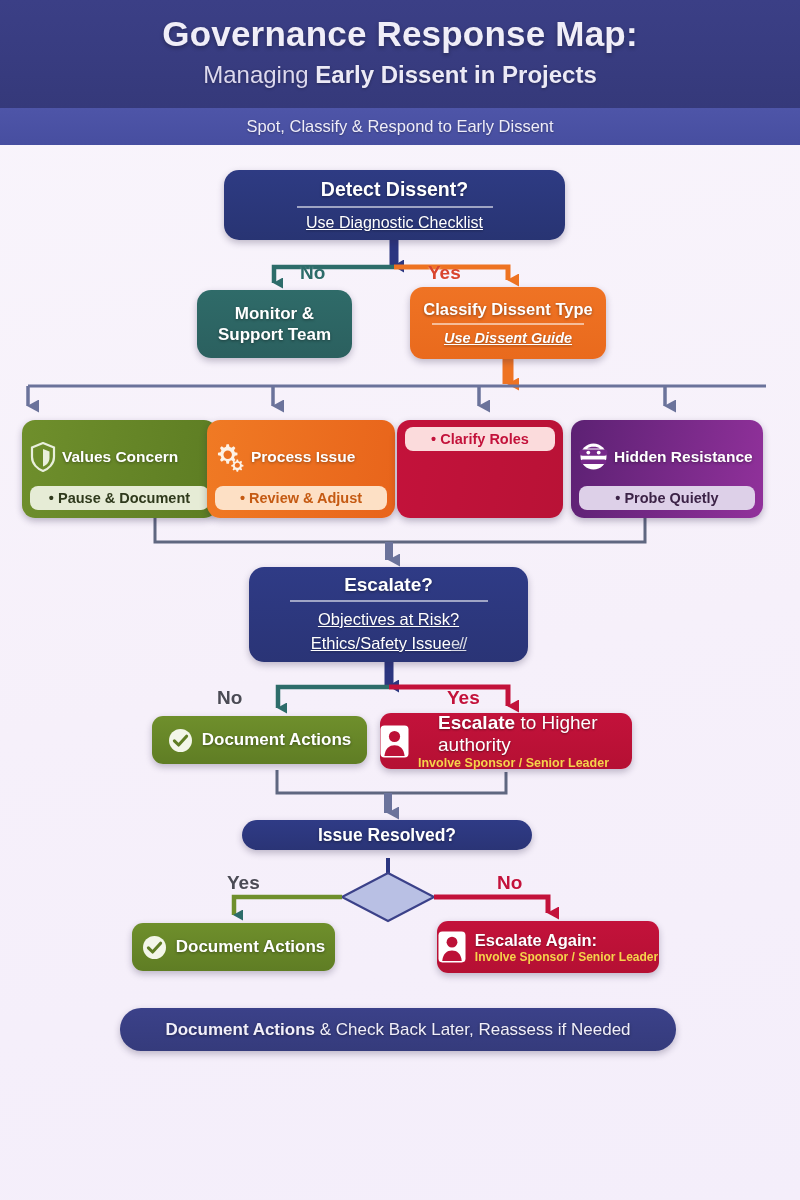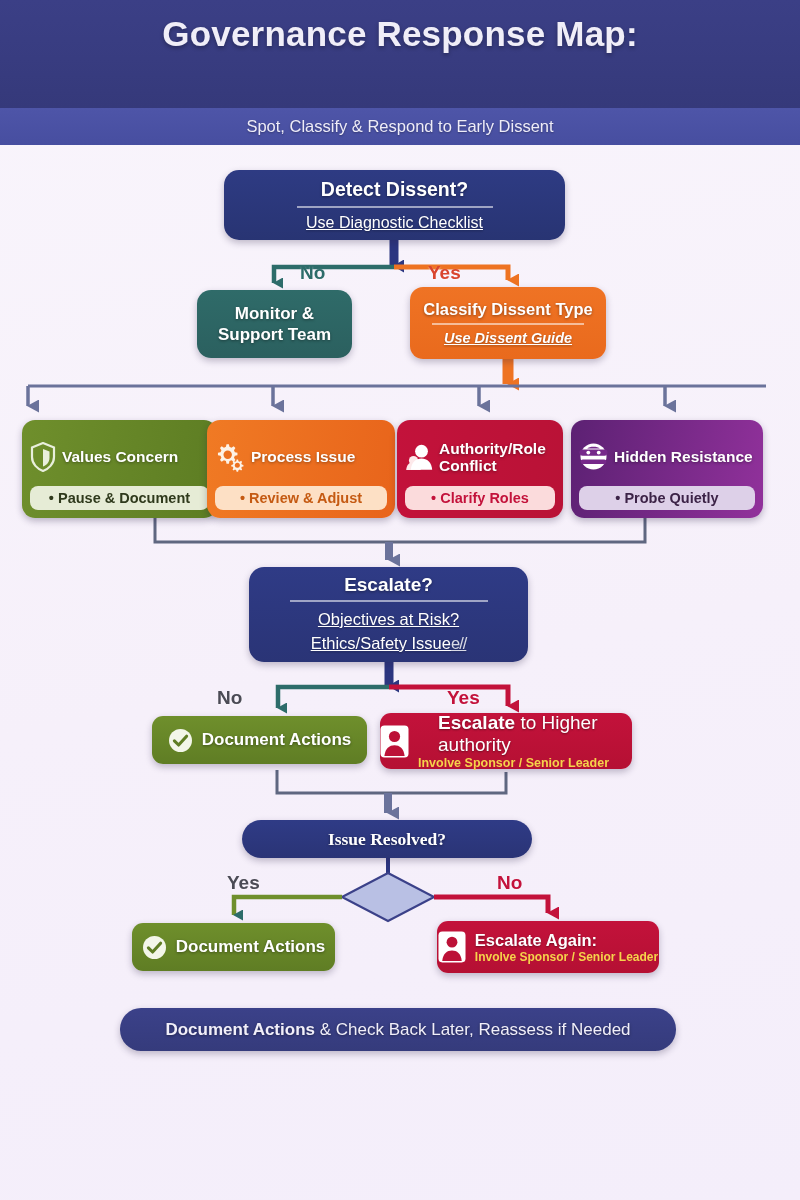--- a/index.html
+++ b/index.html
@@ -185,24 +185,23 @@
     border-radius: 11px;
   }
   .esc-txt { text-align: left; }
   #n-esc1 .l1 { font-size: 19px; color: #fff; text-shadow: 0 1px 2px rgba(0,0,0,.4); padding-left: 20px; }
   #n-esc1 .l1 b { font-weight: bold; }
   #n-esc1 .l1 span { font-weight: normal; }
   #n-esc1 .l2 { font-size: 12.5px; font-weight: bold; color: #f5d34b; }
 
   
   #n-resolved {
-    left: 242px; top: 820px; width: 290px; height: 38px;
+    left: 242px; top: 820px; width: 290px; height: 30px;
     background: linear-gradient(180deg, #2f3b86 0%, #2a3476 100%);
     border-radius: 19px;
-    font-family: Liberation Serif, serif;
   }
   #n-resolved .ttl { font-size: 17.5px; }
 
   
   #n-doc2 {
     left: 132px; top: 923px; width: 203px; height: 48px;
     background: linear-gradient(180deg, #6f8f2c 0%, #5f7d24 100%);
     flex-direction: row; gap: 9px;
     border-radius: 11px;
   }
@@ -242,20 +241,23 @@
     pointer-events: none;
   }
 </style>
 </head>
 <body>
 
 <div id="page">
 
   <div class="header">
     <div class="header-title">Governance Response Map:</div>
+    <div class="header-sub">
+      <span class="light">Managing </span><span class="bold">Early Dissent in Projects</span>
+    </div>
   </div>
   <div class="ribbon">
     <span>Spot, Classify &amp; Respond to Early Dissent</span>
   </div>
 
   <svg class="edges" viewBox="0 0 800 1200">
     <defs>
       <marker id="ah-teal" markerWidth="11" markerHeight="10" refX="5.5" refY="9" orient="auto" markerUnits="userSpaceOnUse">
         <path d="M0,0 L11,0 L5.5,10 Z" fill="#2d6c6a"></path>
       </marker>
@@ -356,32 +358,20 @@
         <circle cx="22.35" cy="23.35" r="2.5" fill="#ec701f"></circle>
       </svg>
       <div class="lbl">Process Issue</div>
     </div>
     <div class="chip">
       <span>•&nbsp;</span><span>Review &amp; Adjust</span>
     </div>
   </div>
 
   <div class="card" id="c-auth">
-    <div class="card-head">
-      <svg class="ico" width="28" height="28" viewBox="0 0 28 28">
-        <circle cx="8.5" cy="17.5" r="4.6" fill="#fde9ea"></circle>
-        <path d="M1.2 27 C1.6 21.6 4.8 19.1 8.5 19.1 C12.2 19.1 15.4 21.6 15.8 27 Z" fill="#fde9ea"></path>
-        <circle cx="16.5" cy="8.2" r="6.4" fill="#ffffff"></circle>
-        <path d="M5.8 26.8 C6.4 18.9 11.1 15.4 16.5 15.4 C21.9 15.4 26.6 18.9 27.2 26.8 Z" fill="#ffffff"></path>
-      </svg>
-      <div class="lbl">
-        <span>Authority/Role</span><br>
-        <span>Conflict</span>
-      </div>
-    </div>
     <div class="chip">
       <span>•&nbsp;</span><span>Clarify Roles</span>
     </div>
   </div>
 
   <div class="card" id="c-hidden">
     <div class="card-head">
       <svg class="ico" width="29" height="27" viewBox="0 0 29 27">
         <circle cx="14.5" cy="13.5" r="13" fill="#ffffff"></circle>
         <rect x="0.5" y="6.5" width="28" height="6.2" rx="3.1" fill="#76298a"></rect>

